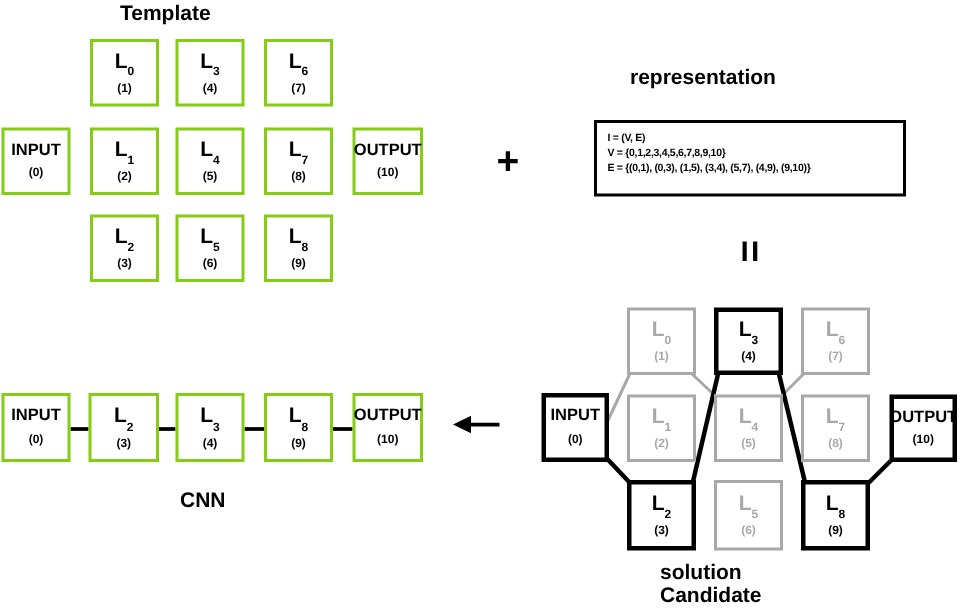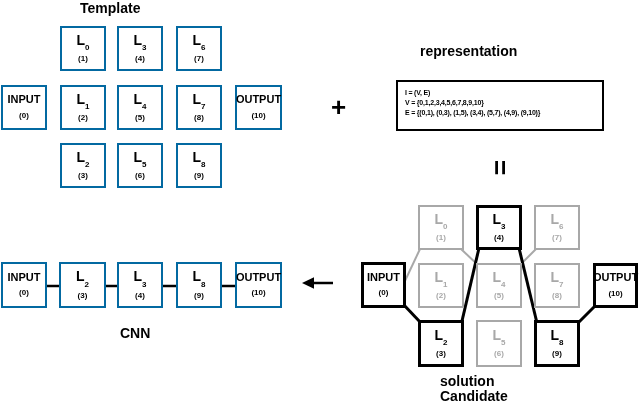--- a/index.html
+++ b/index.html
@@ -3,21 +3,21 @@
 <meta charset="utf-8">
 <style>
   html,body { margin:0; padding:0; background:#fff; }
   #canvas {
     position:relative; width:640px; height:407px; background:#ffffff;
     font-family:"Liberation Sans", sans-serif; overflow:hidden;
   }
   #wires { position:absolute; left:0; top:0; z-index:1; }
   .bx {
     position:absolute; z-index:2; box-sizing:border-box;
-    background:#fff; border:2px solid #0369a1;
+    background:#fff; border:2px solid #84cc16;
     display:flex; flex-direction:column; align-items:center; justify-content:center;
     color:#000;
   }
   .bx .main { font-size:14px; font-weight:bold; line-height:12px; }
   .bx .main sub { font-size:8px; font-weight:bold; position:relative; top:2px; }
   .bx .idn { font-size:8px; font-weight:bold; margin-top:2px; }
   .bx.io .main { font-size:11px; line-height:9px; letter-spacing:0; }
   .bx.inactive { border-color:#a8a8a8; color:#a8a8a8; }
   .bx.active { border-width:3px; border-color:#000; color:#000; }
   .ttl { position:absolute; z-index:2; font-weight:bold; text-align:left; color:#000; }

